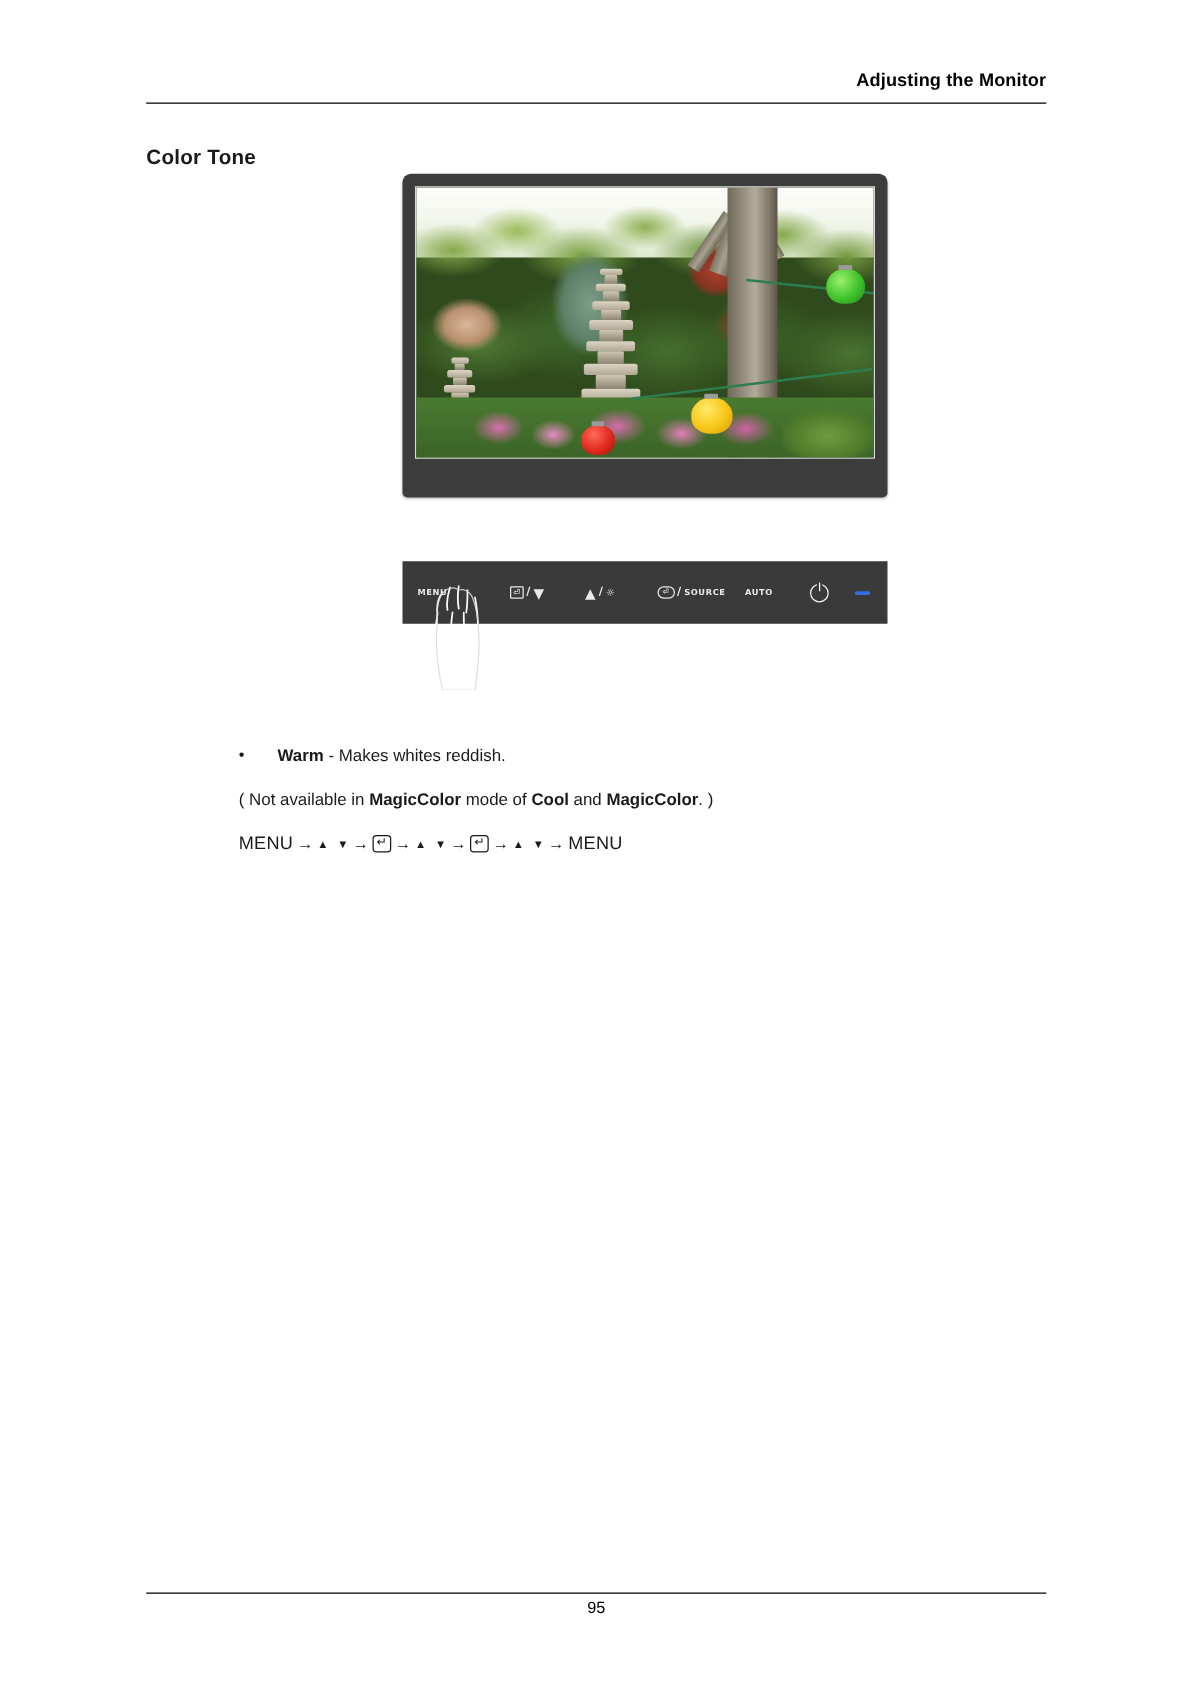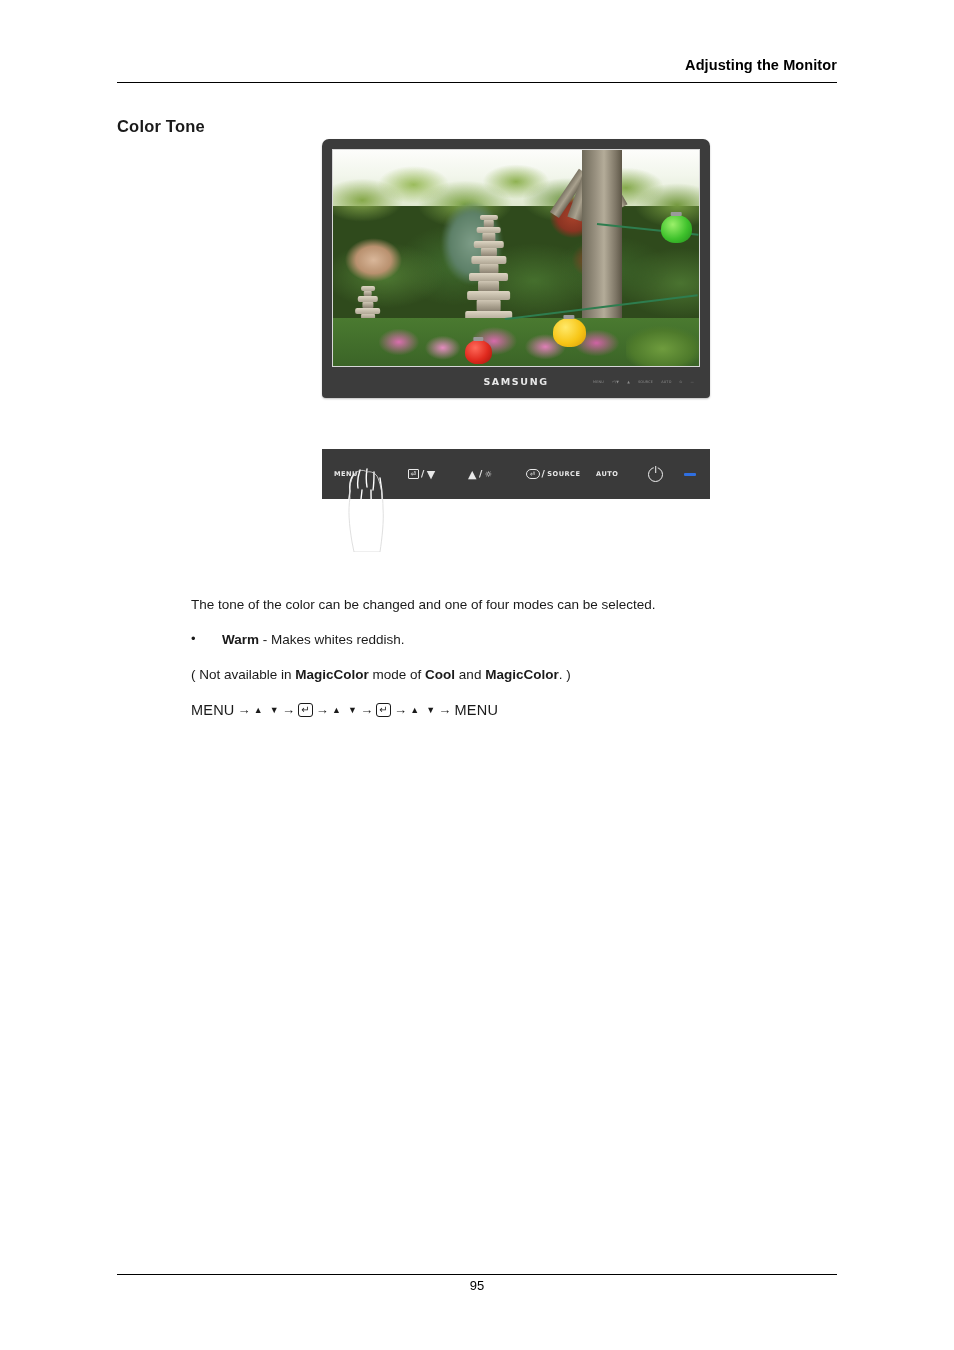--- a/index.html
+++ b/index.html
@@ -448,32 +448,20 @@
       <div class="flowerbed"></div>
       <div class="shrub"></div>
       <div class="rope"></div>
 
       <div class="lantern lantern-green"></div>
       <div class="lantern lantern-yellow"></div>
       <div class="lantern lantern-red"></div>
     </div>
   </div>
 
-  <div class="monitor-chin">
-    <span class="samsung-logo">SAMSUNG</span>
-    <div class="chin-controls">
-      <span class="chin-ctl">MENU</span>
-      <span class="chin-ctl">⏎/▼</span>
-      <span class="chin-ctl">▲</span>
-      <span class="chin-ctl">SOURCE</span>
-      <span class="chin-ctl">AUTO</span>
-      <span class="chin-ctl">⏻</span>
-      <span class="chin-ctl">—</span>
-    </div>
-  </div>
 </div>
 
 <div class="ctrl-panel">
 
   <div class="ctrl-btn menu">
     <span>MENU</span>
   </div>
 
   <div class="ctrl-btn enterdown">
     <span class="box-enter">⏎</span>
@@ -514,21 +502,20 @@
            M22 30 C20 44, 20 60, 21 78
            M31 30 C31 46, 32 62, 33 80
            M40 18 C42 28, 43 40, 42 56 C42 70, 40 80, 38 90" fill="none" stroke="#ffffff" stroke-width="1.4" stroke-linecap="round"></path>
   <path d="M13 16 C10 22, 9 30, 10 38 C8 50, 9 64, 12 82 L14 92
            L40 92 C42 78, 44 62, 43 48 C43 36, 41 26, 38 18
            C36 13, 31 11, 27 12 C23 9, 17 10, 13 16 Z" fill="none" stroke="#d9d9d9" stroke-width="1" opacity="0.85"></path>
 </svg>
 
 <div class="body-copy">
 
-  <p class="intro">The tone of the color can be changed and one of four modes can be selected.</p>
 
   <ul class="modes">
     <li>
       <span class="mode-name">Warm</span><span> - Makes whites reddish.</span>
     </li>
   </ul>
 
   <p class="note"><span>( Not available in </span><b>MagicColor</b><span> mode of </span><b>Cool</b><span> and </span><b>MagicColor</b><span>. )</span></p>
 
   <div class="nav-line">

